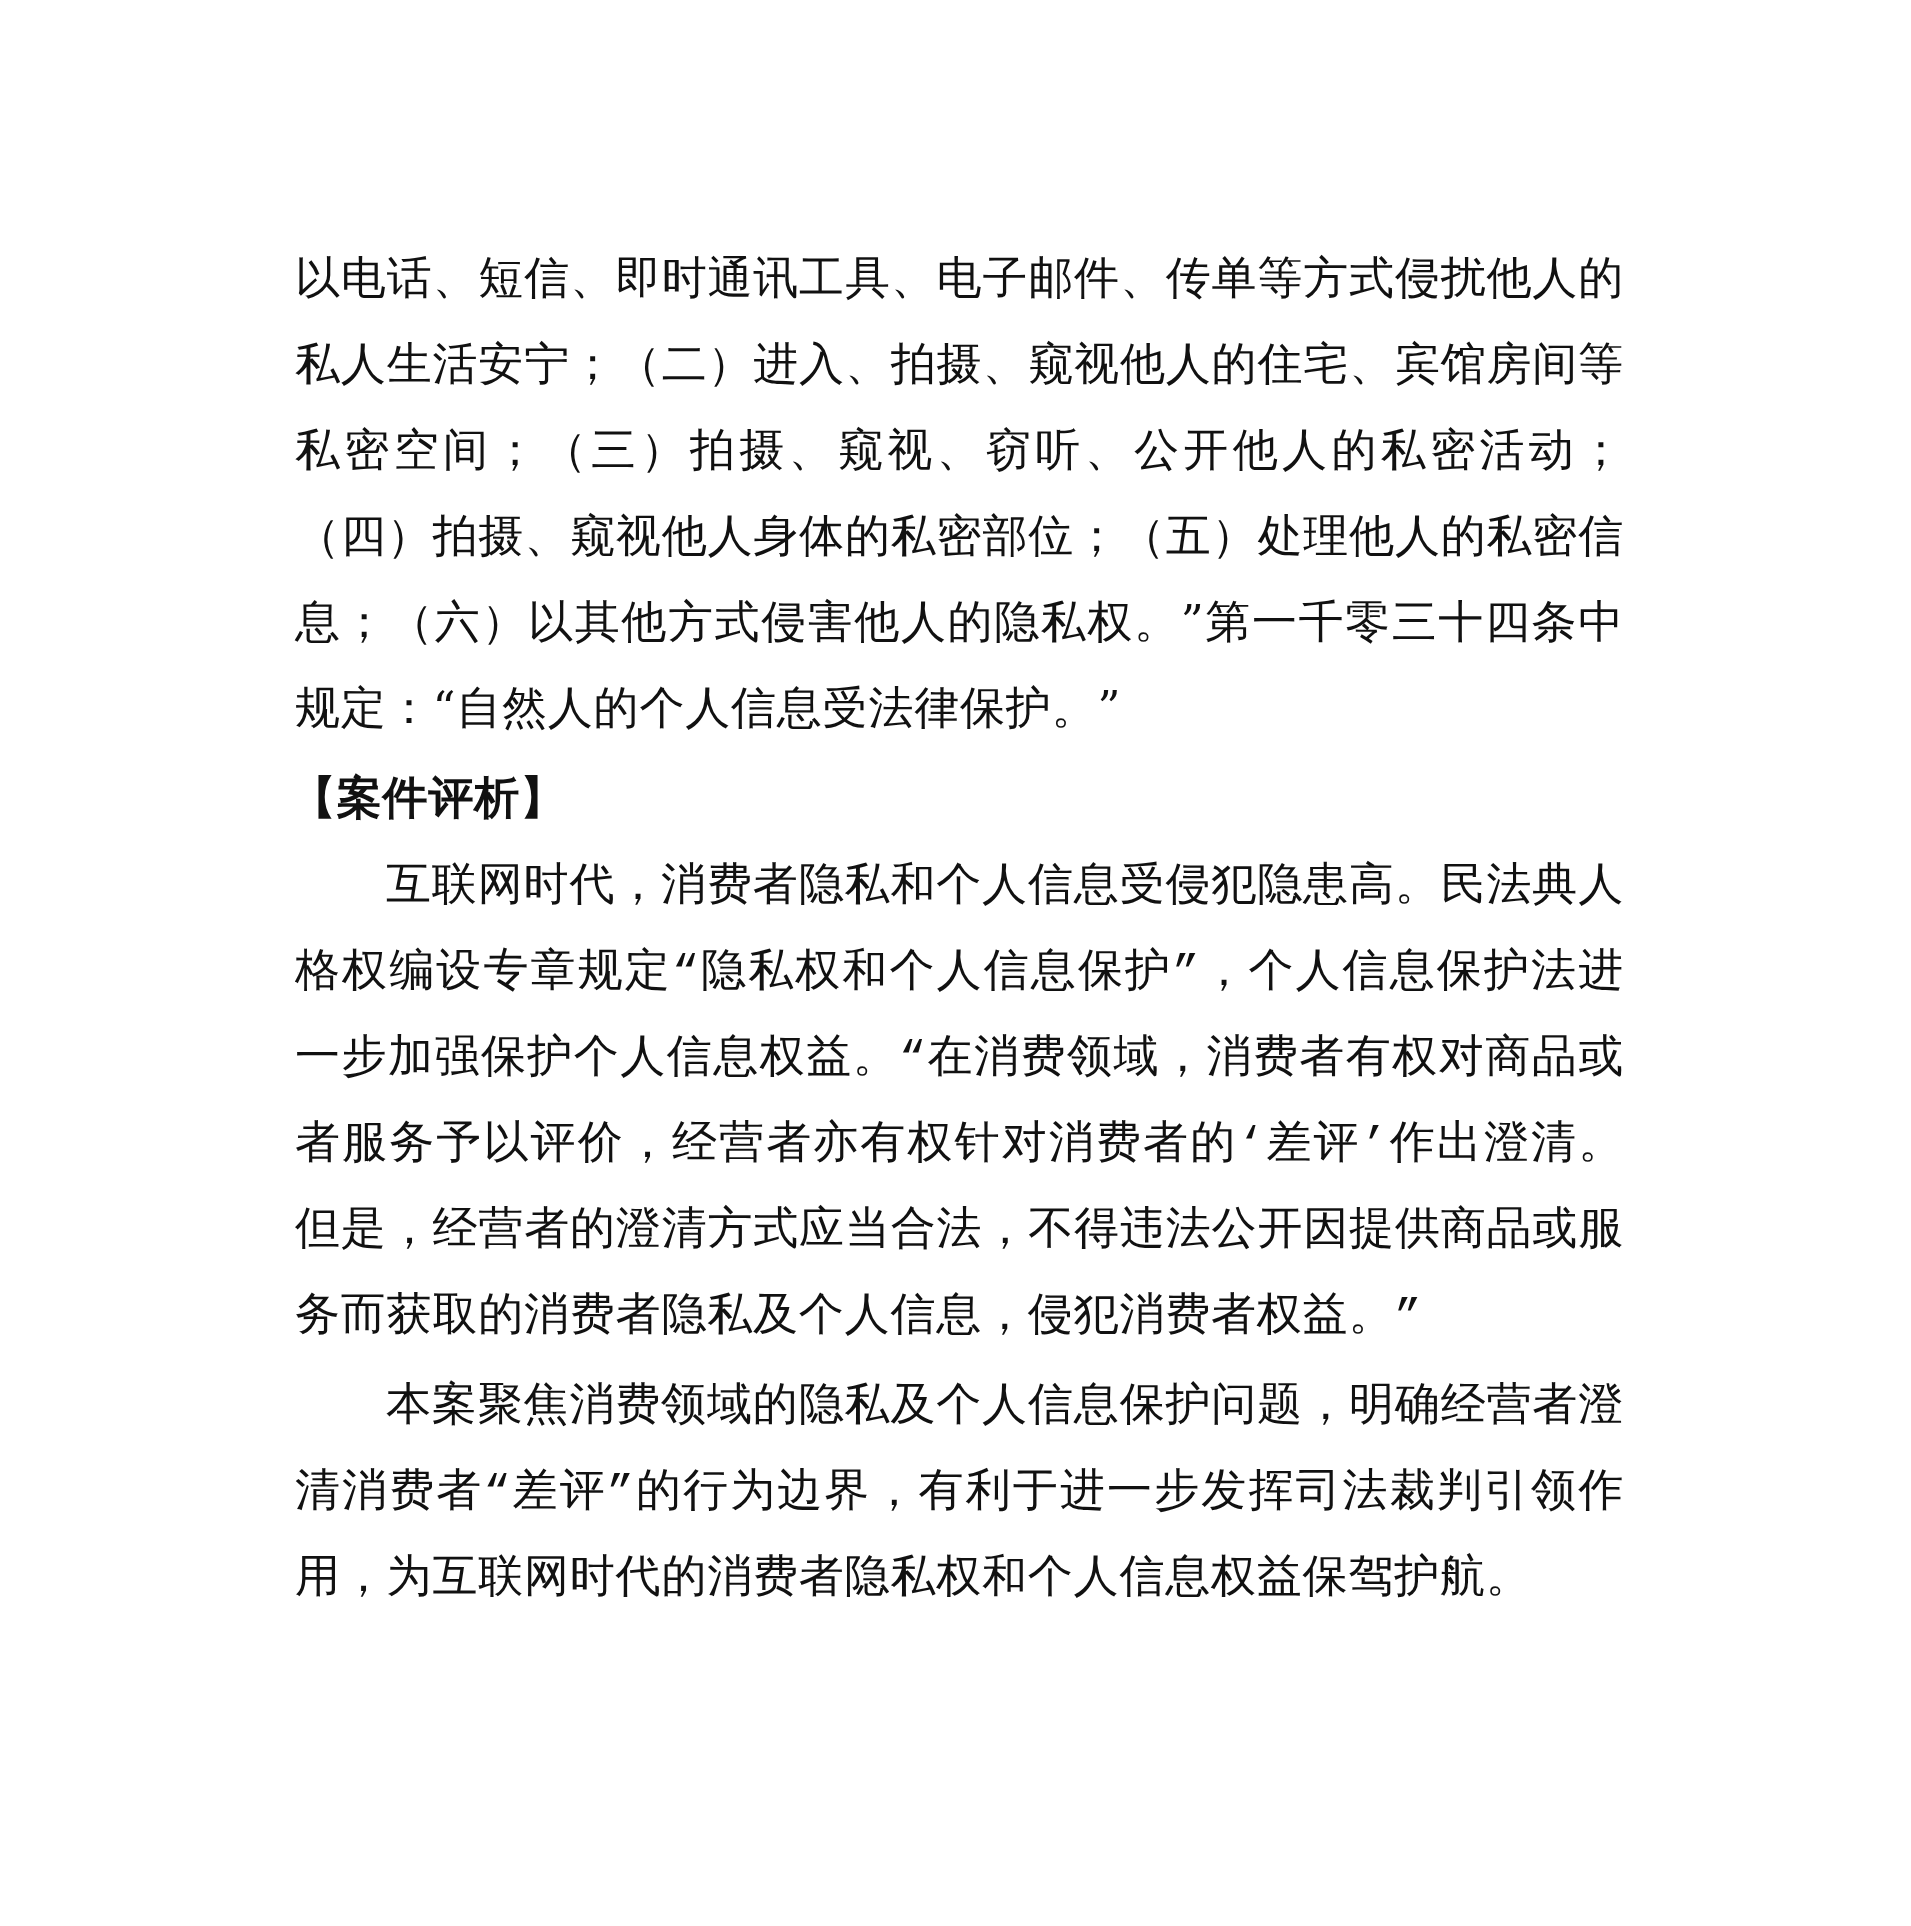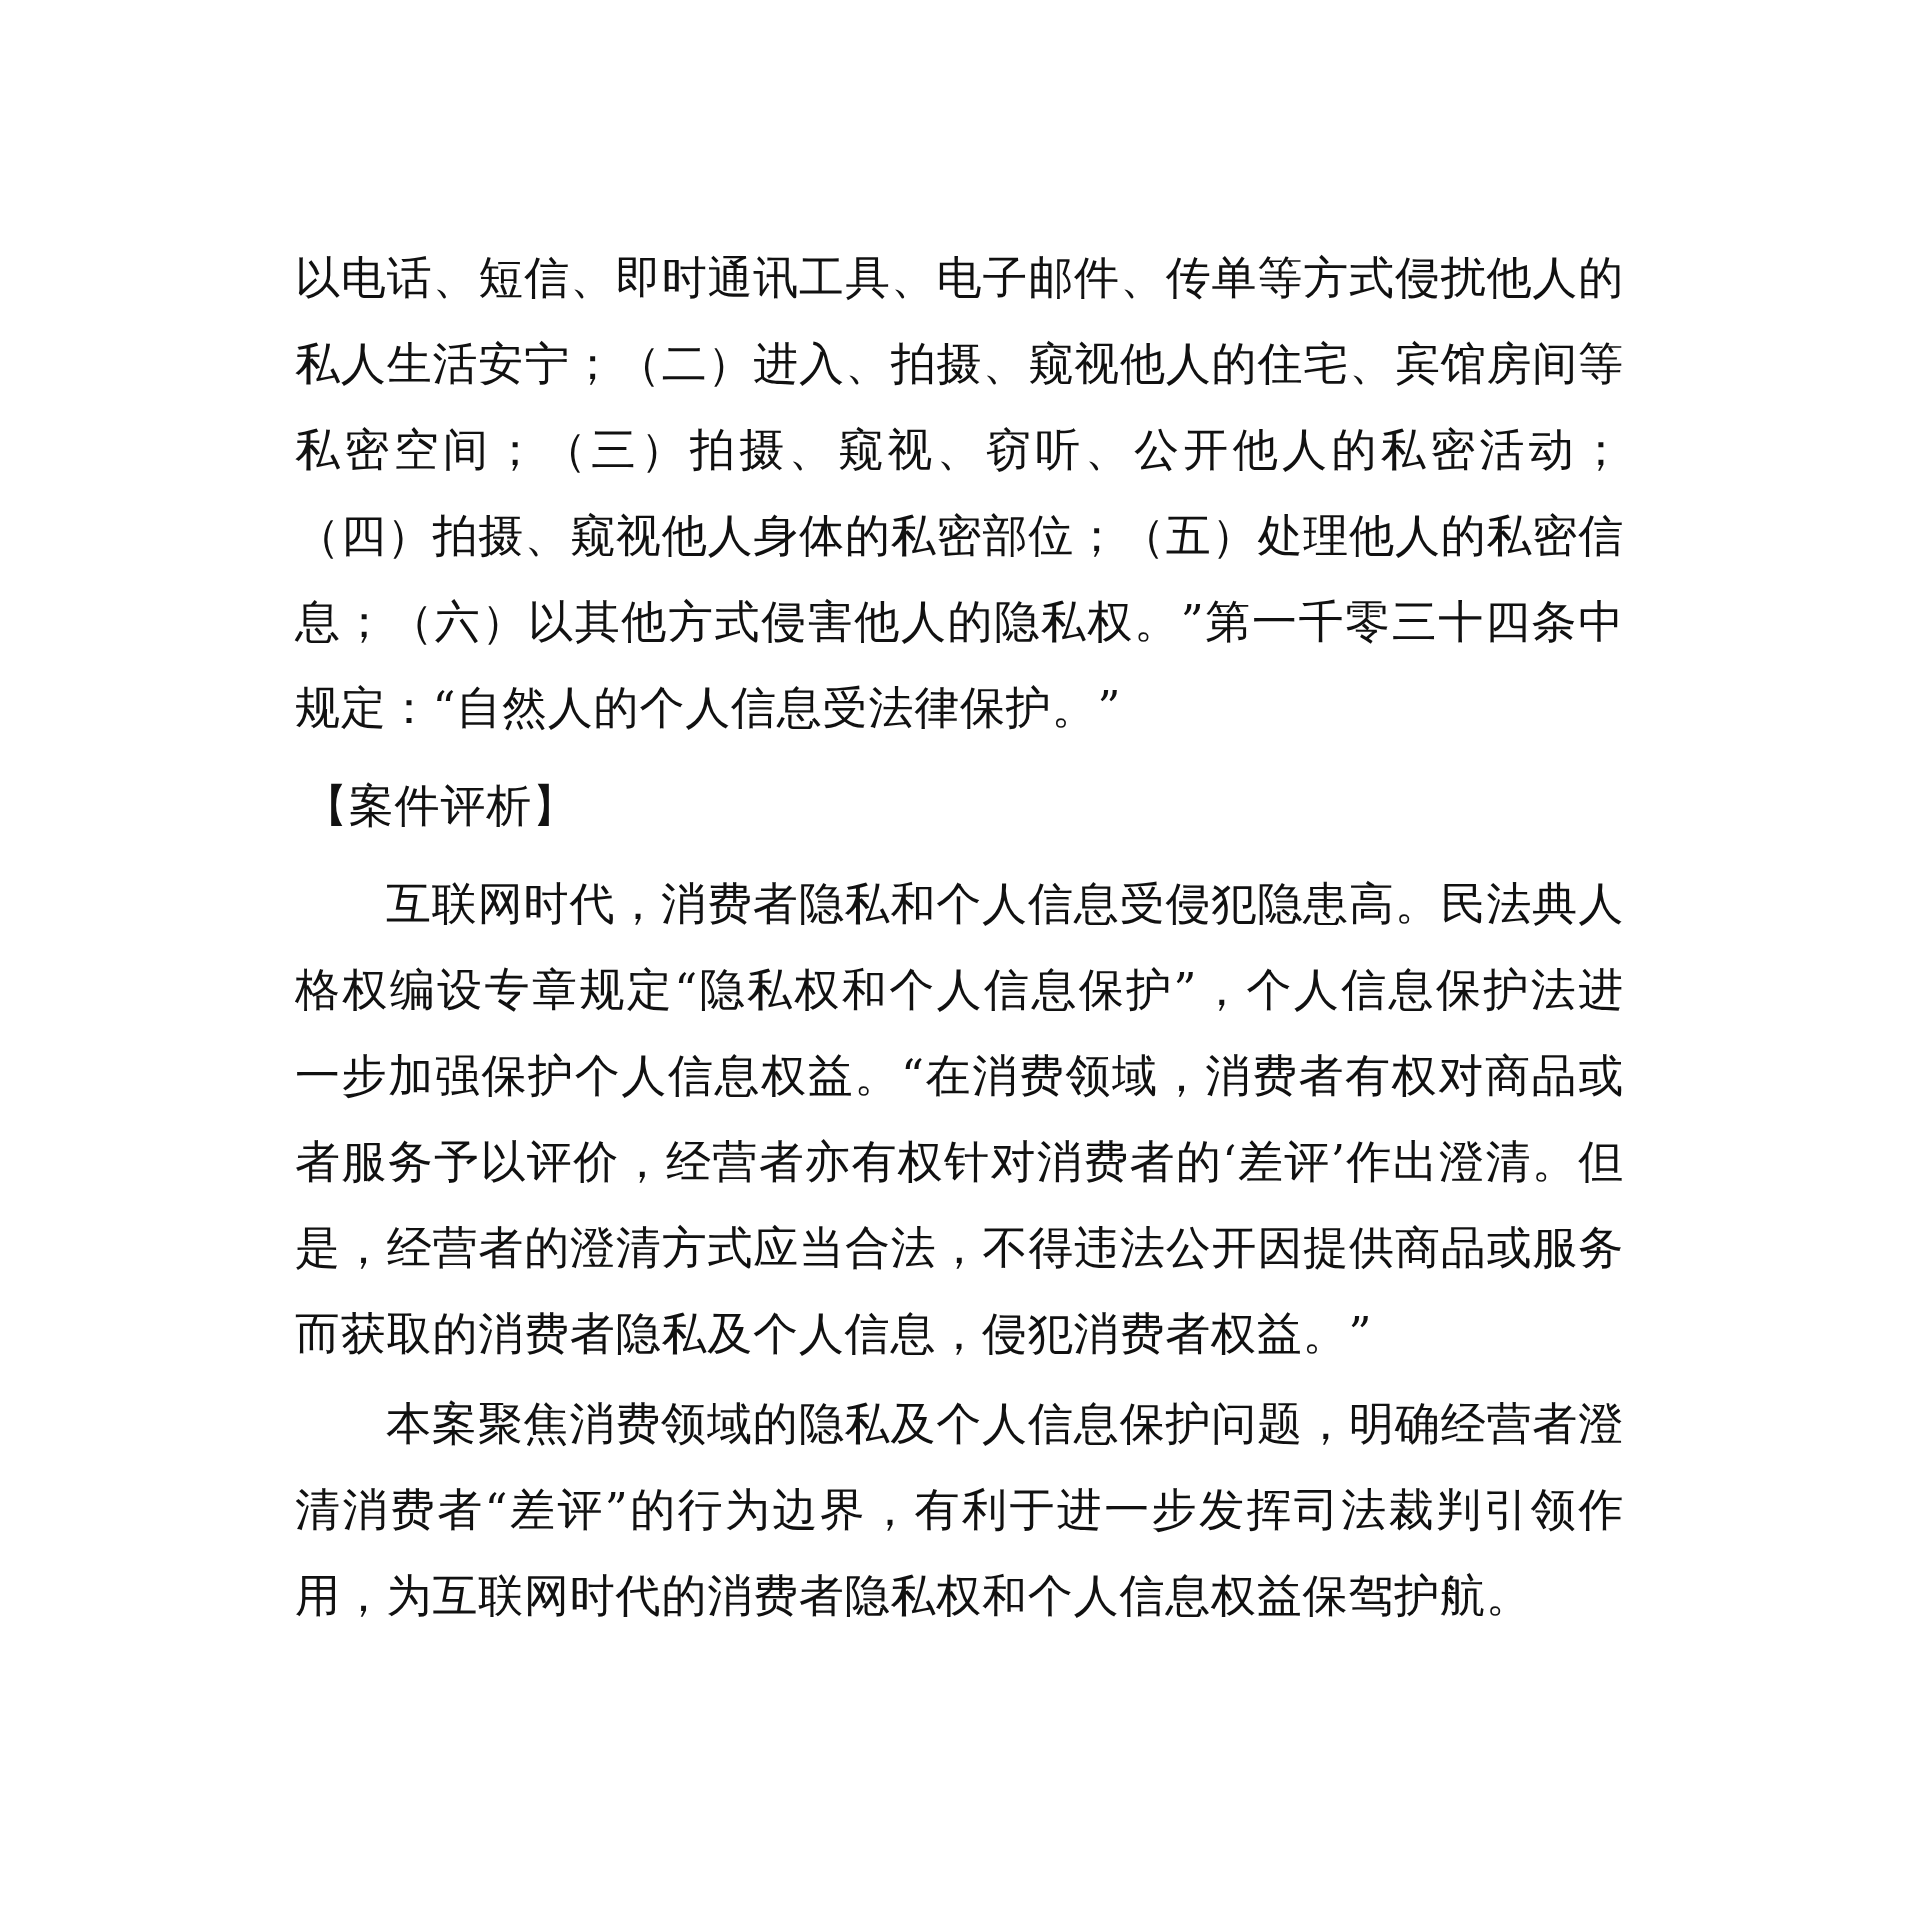--- a/index.html
+++ b/index.html
@@ -7,23 +7,23 @@
     width: 1911px; height: 2703px; position: relative; overflow: hidden;
     font-family: "DejaVu Serif", "Liberation Serif", serif; color: #111111;
   }
   .page { position: absolute; left: 0; top: 0; width: 1911px; height: 2703px; }
   .body-text {
     position: absolute; left: 291px; width: 1337px; top: 231px;
     font-size: 45px; line-height: 86px; text-align: justify;
     letter-spacing: 0.8px;
   }
   .para { margin: 4px; }
-  .indent { text-indent: 91px; }
+  .indent { text-indent: 91px; font-family: Liberation Mono, monospace; }
   .heading {
-    font-weight: normal; margin: 12px;
+    font-weight: bold; margin: 0;
     font-family: "DejaVu Sans", "Liberation Sans", sans-serif;
     font-size: 45px;
   }
 </style>
 </head>
 <body>
 
 <div class="page">
   <div class="body-text">
     <p class="para">以电话、短信、即时通讯工具、电子邮件、传单等方式侵扰他人的私人生活安宁；（二）进入、拍摄、窥视他人的住宅、宾馆房间等私密空间；（三）拍摄、窥视、窃听、公开他人的私密活动；（四）拍摄、窥视他人身体的私密部位；（五）处理他人的私密信息；（六）以其他方式侵害他人的隐私权。”第一千零三十四条中规定：“自然人的个人信息受法律保护。”</p>

